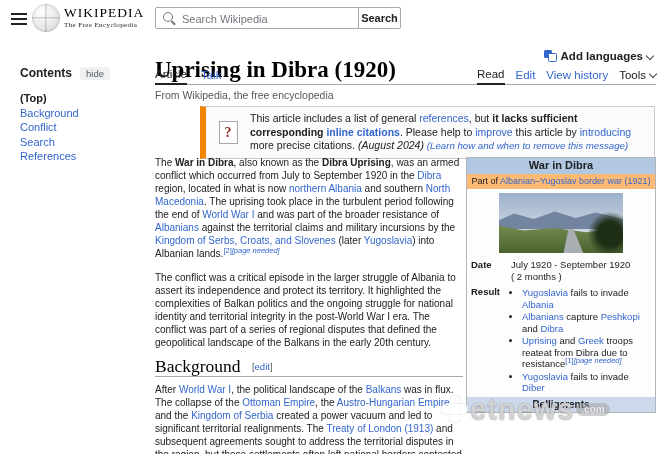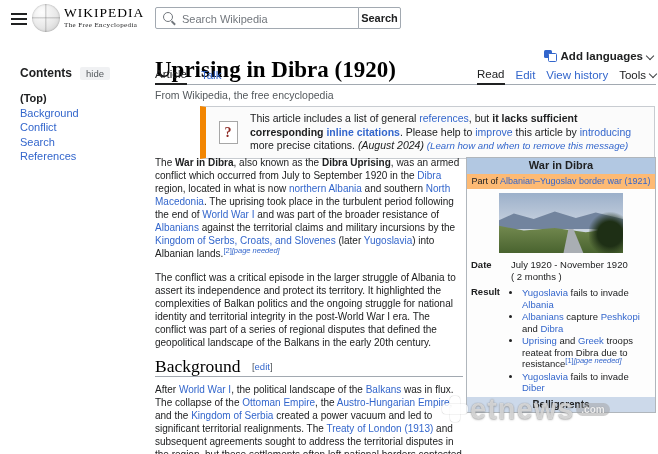--- a/index.html
+++ b/index.html
@@ -195,21 +195,21 @@
     <span class="ib-photo">
       <span class="ph-sky"></span>
       <span class="ph-mtn"></span>
       <span class="ph-green"></span>
       <span class="ph-road"></span>
       <span class="ph-bush"></span>
     </span>
   </div>
   <div class="ib-row">
     <div class="ib-label">Date</div>
-    <div><span class="seg-p">July 1920 - November 1920</span><br><span class="seg-p">( 2 months )</span></div>
+    <div><span class="seg-p">July 1920 - September 1920</span><br><span class="seg-p">( 2 months )</span></div>
   </div>
   <div class="ib-row">
     <div class="ib-label">Result</div>
     <div>
       <ul class="ib-bullets">
         <li><span class="seg-l">Yugoslavia</span><span class="seg-p"> fails to invade </span><span class="seg-l">Albania</span></li>
         <li><span class="seg-l">Albanians</span><span class="seg-p"> capture </span><span class="seg-l">Peshkopi</span><span class="seg-p"> and </span><span class="seg-l">Dibra</span></li>
         <li><span class="seg-l">Uprising</span><span class="seg-p"> and </span><span class="seg-l">Greek</span><span class="seg-p"> troops reateat from Dibra due to resistance</span><span class="seg-s">[1]</span><span class="seg-si">[page needed]</span></li>
         <li><span class="seg-l">Yugoslavia</span><span class="seg-p"> fails to invade </span><span class="seg-l">Diber</span></li>
       </ul>

